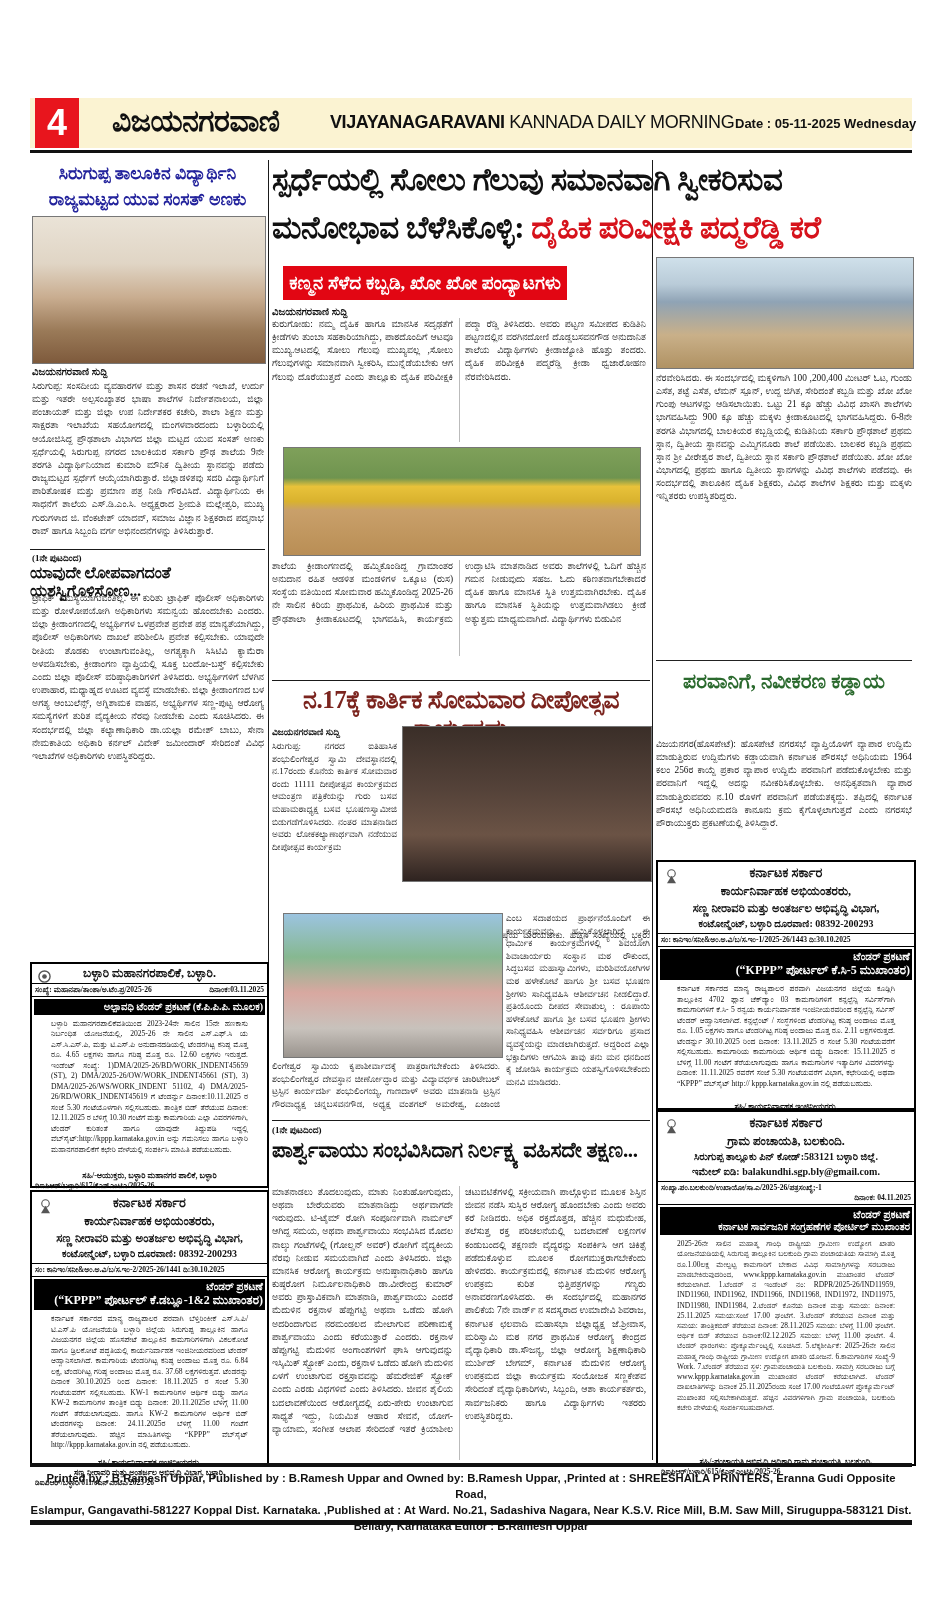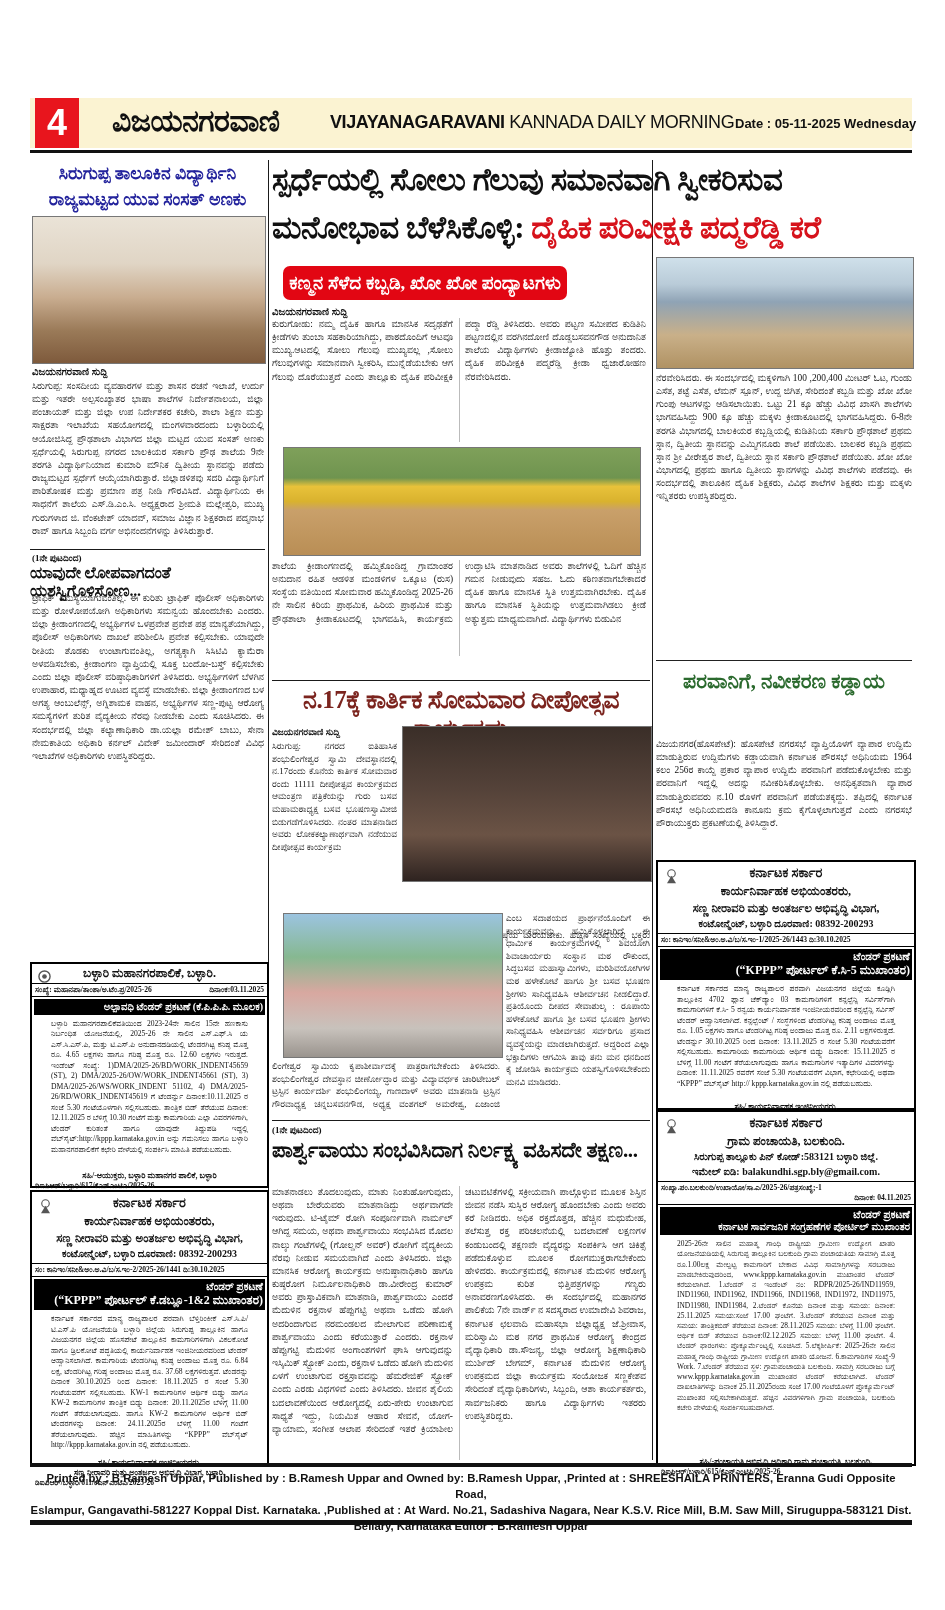--- a/index.html
+++ b/index.html
@@ -18,21 +18,21 @@
          font-family:"Liberation Sans",sans-serif;font-weight:bold;font-size:36px;
          display:flex;align-items:center;justify-content:center;}
   #kn-title{left:112px;top:104px;font-size:30px;font-weight:bold;letter-spacing:-.5px;}
   #en-title{left:330px;top:112px;font-family:"Liberation Sans",sans-serif;font-size:18px;letter-spacing:-.4px;}
   #mh-date{left:735px;top:116px;font-family:"Liberation Sans",sans-serif;font-size:13px;font-weight:bold;}
   
   .hl-blue{color:#23239C;font-size:17.5px;font-weight:bold;line-height:1.5;text-align:center;}
   #main-hl{left:272px;top:156px;width:640px;font-size:31px;font-weight:bold;line-height:1.55;letter-spacing:-.5px;}
   #main-hl .red{color:#D6121B;margin-top:8px;}
   #subhead{left:283px;top:266px;width:284px;height:34px;background:#E20613;color:#fff;
-           display:flex;align-items:center;justify-content:center;font-weight:bold;font-size:18.5px;border-radius:7px;}
+           display:flex;align-items:center;justify-content:center;font-weight:bold;font-size:18.5px;}
   .sect-hl{font-weight:bold;font-size:16px;letter-spacing:-.2px;}
   .cont-lbl{font-weight:bold;font-size:9px;}
   #kar-hl{left:272px;top:686px;width:378px;color:#7B241E;font-size:25px;font-weight:bold;text-align:center;letter-spacing:-.5px;}
   #green-hl{left:656px;top:660px;width:256px;color:#2B6A2E;font-size:20.5px;font-weight:bold;
             text-align:center;line-height:1.6;border-top:1px solid #222;padding-top:4px;}
   #stroke-hl{left:272px;top:1138px;width:378px;font-size:21px;font-weight:bold;letter-spacing:-.3px;}
   .byline{font-weight:bold;font-size:10px;}
   .two-col{column-count:2;column-gap:12px;column-rule:1px solid #bbb;}
   
   .photo{border:1px solid #777;}

